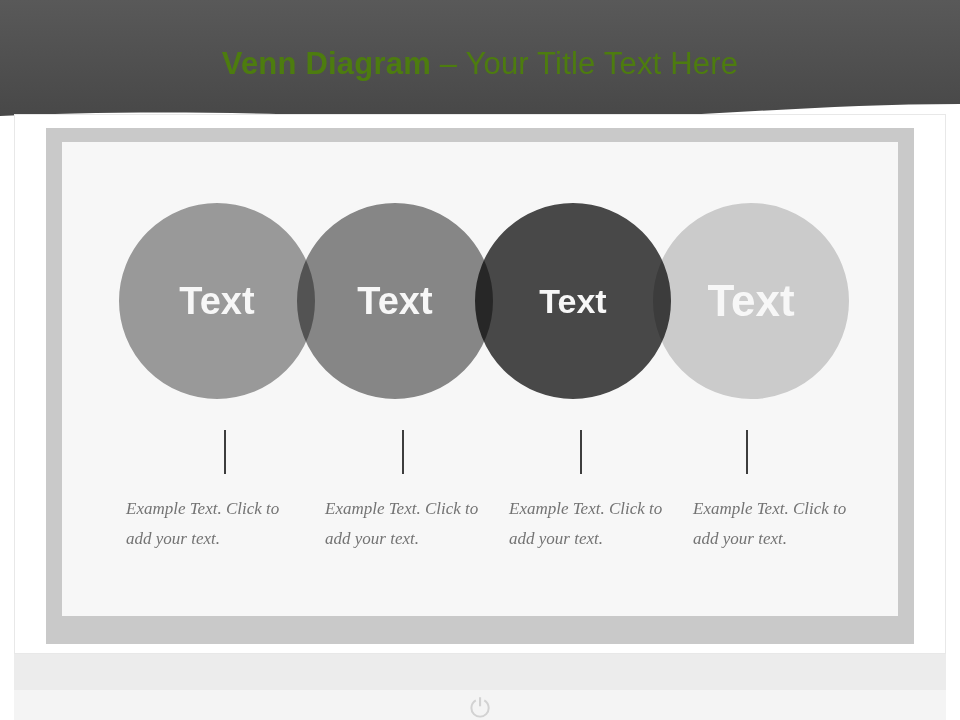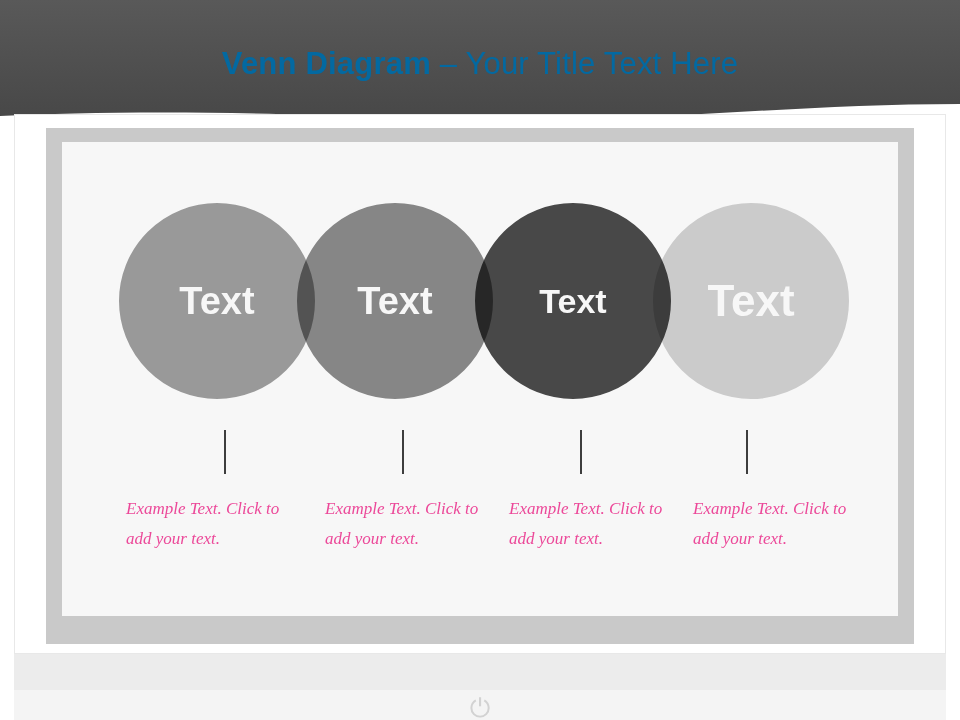--- a/index.html
+++ b/index.html
@@ -37,21 +37,21 @@
     height: 128px;
   }
   .header-title {
     position: absolute;
     left: 0;
     top: 44px;
     width: 960px;
     text-align: center;
     font-size: 31px;
     line-height: 40px;
-    color: #0369a1;
+    color: #4d7c0f;
     letter-spacing: 0.2px;
     white-space: nowrap;
   }
   .header-title .bold {
     font-weight: bold;
   }
   .header-title .light {
     font-weight: normal;
   }
 
@@ -163,21 +163,21 @@
 
   
   .caption {
     position: absolute;
     top: 352px;
     width: 175px;
     font-family: "Liberation Serif", serif;
     font-style: italic;
     font-size: 17px;
     line-height: 30px;
-    color: #ec4899;
+    color: #737373;
   }
   .p1 { left: 64px; }
   .p2 { left: 263px; }
   .p3 { left: 447px; }
   .p4 { left: 631px; }
 </style>
 </head>
 <body>
 
 <div class="slide">

